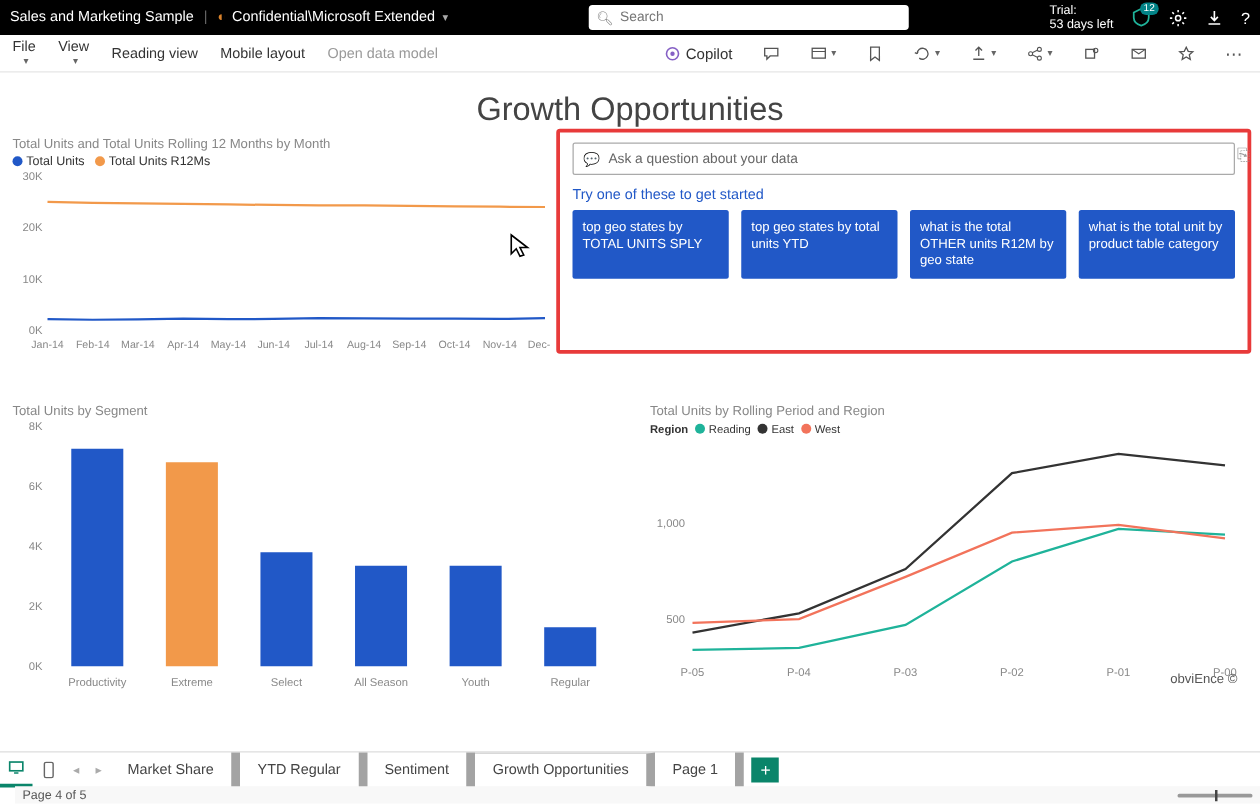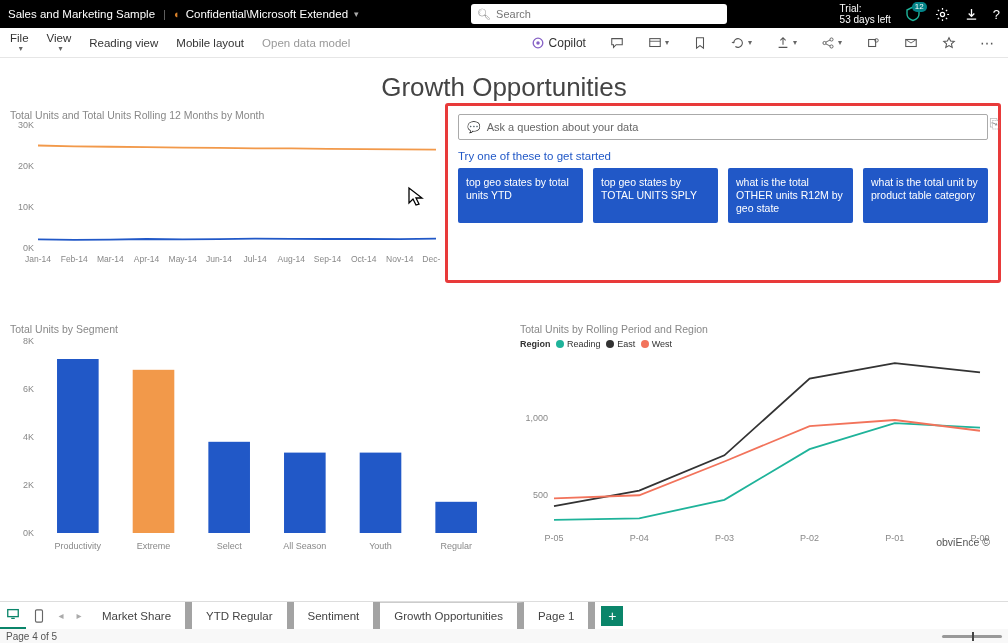--- a/index.html
+++ b/index.html
@@ -45,21 +45,21 @@
   .visual-region { position: absolute; left: 520px; top: 214px; width: 480px; }
   .brand { position: absolute; right: 10px; bottom: 2px; font-size: 10.5px; color: #555; }
   .tabbar { position: absolute; bottom: 14px; left: 0; right: 0; height: 28px; border-top: 1px solid #ddd; display: flex; align-items: center; font-size: 11.5px; background: #fff; }
   .tabicon { width: 26px; display: flex; justify-content: center; color: #555; cursor: pointer; }
   .tabicon.active { border-bottom: 3px solid #0a856a; color: #0a856a; height: 28px; align-items: center; }
   .navarrow { width: 18px; text-align: center; color: #aaa; cursor: pointer; font-size: 10px; }
   .tab { padding: 0 14px; height: 28px; display: flex; align-items: center; border-right: 7px solid #a3a3a3; cursor: pointer; color: #444; }
   .tab:first-of-type { border-left: 1px solid #e8e8e8; }
   .tab.active { background: #fff; border-top: 1px solid #ccc; border-bottom: 1px solid #fff; margin-bottom: -1px; }
   .tabadd { background: #0a856a; color: #fff; width: 22px; height: 20px; display: flex; align-items: center; justify-content: center; margin-left: 6px; font-size: 14px; cursor: pointer; }
-  .status { position: absolute; bottom: 0; left: 0; right: 0; height: 14px; font-size: 10px; color: #555; padding: 0 6px; background: #f8f8f8; display: flex; align-items: center; justify-content: space-between; }
+  .status { position: absolute; bottom: 0; left: 12px; right: 0; height: 14px; font-size: 10px; color: #555; padding: 0 6px; background: #f8f8f8; display: flex; align-items: center; justify-content: space-between; }
   .zoomdash { width: 60px; height: 3px; background: #999; border-radius: 2px; position: relative; }
   .zoomdash::after { content: ''; position: absolute; left: 50%; top: -3px; width: 2px; height: 9px; background: #444; }
   .cursor { position: absolute; left: 407px; top: 186px; pointer-events: none; z-index: 50; }
 </style>
 </head>
 <body>
 
 <div class="topbar">
   <span class="title">Sales and Marketing Sample</span>
   <span class="sep">|</span>
@@ -176,20 +176,25 @@
     <div class="grp" style="font-size:14px;color:#555;">⋯</div>
   </div>
 </div>
 
 <div class="pagetitle">Growth Opportunities</div>
 
 <div class="canvas">
 
   <div class="visual-line">
     <div class="vtitle">Total Units and Total Units Rolling 12 Months by Month</div>
+    <div class="legend-dots">
+      <span class="dot" style="background:#2158c7"></span><span>Total Units</span>
+      &nbsp;
+      <span class="dot" style="background:#f2994a"></span><span>Total Units R12Ms</span>
+    </div>
     <svg id="linechart-svg" width="430" height="145">
         <text x="24" y="7" text-anchor="end" font-size="9" fill="#888">30K</text>
         <text x="24" y="48.00000000000001" text-anchor="end" font-size="9" fill="#888">20K</text>
         <text x="24" y="89.00000000000001" text-anchor="end" font-size="9" fill="#888">10K</text>
         <text x="24" y="130" text-anchor="end" font-size="9" fill="#888">0K</text>
         <path d="M28,118.38999999999999 L64.18181818181819,118.8 L100.36363636363636,118.595 L136.54545454545456,117.97999999999999 L172.72727272727272,118.38999999999999 L208.9090909090909,118.185 L245.0909090909091,117.57000000000001 L281.27272727272725,117.775 L317.45454545454544,117.97999999999999 L353.6363636363636,117.97999999999999 L389.8181818181818,118.185 L426,117.57000000000001" fill="none" stroke="#2158c7" stroke-width="1.8"></path>
         <path d="M28,24.499999999999996 L64.18181818181819,25.32 L100.36363636363636,25.729999999999997 L136.54545454545456,26.140000000000008 L172.72727272727272,26.55 L208.9090909090909,26.959999999999997 L245.0909090909091,27.369999999999994 L281.27272727272725,27.369999999999994 L317.45454545454544,27.78 L353.6363636363636,28.189999999999998 L389.8181818181818,28.395000000000003 L426,28.599999999999994" fill="none" stroke="#f2994a" stroke-width="1.8"></path>
         <text x="28" y="141" text-anchor="middle" font-size="8.5" fill="#888">Jan-14</text>
         <text x="64.18181818181819" y="141" text-anchor="middle" font-size="8.5" fill="#888">Feb-14</text>
         <text x="100.36363636363636" y="141" text-anchor="middle" font-size="8.5" fill="#888">Mar-14</text>
@@ -206,22 +211,22 @@
   </div>
 
   <div class="qna">
     <div class="qna-input">
       <span class="bub">💬</span>
       <span>Ask a question about your data</span>
     </div>
     <span class="qna-copy">⎘</span>
     <div class="trytext">Try one of these to get started</div>
     <div class="sugrow">
+      <div class="sug">top geo states by TOTAL UNITS SPLY</div>
       <div class="sug">top geo states by total units YTD</div>
-      <div class="sug">top geo states by TOTAL UNITS SPLY</div>
       <div class="sug">what is the total OTHER units R12M by geo state</div>
       <div class="sug">what is the total unit by product table category</div>
     </div>
   </div>
 
   <div class="visual-bar">
     <div class="vtitle">Total Units by Segment</div>
     <svg id="barchart-svg" width="490" height="220">
         <text x="24" y="201" text-anchor="end" font-size="9" fill="#888">0K</text>
         <text x="24" y="153" text-anchor="end" font-size="9" fill="#888">2K</text>

